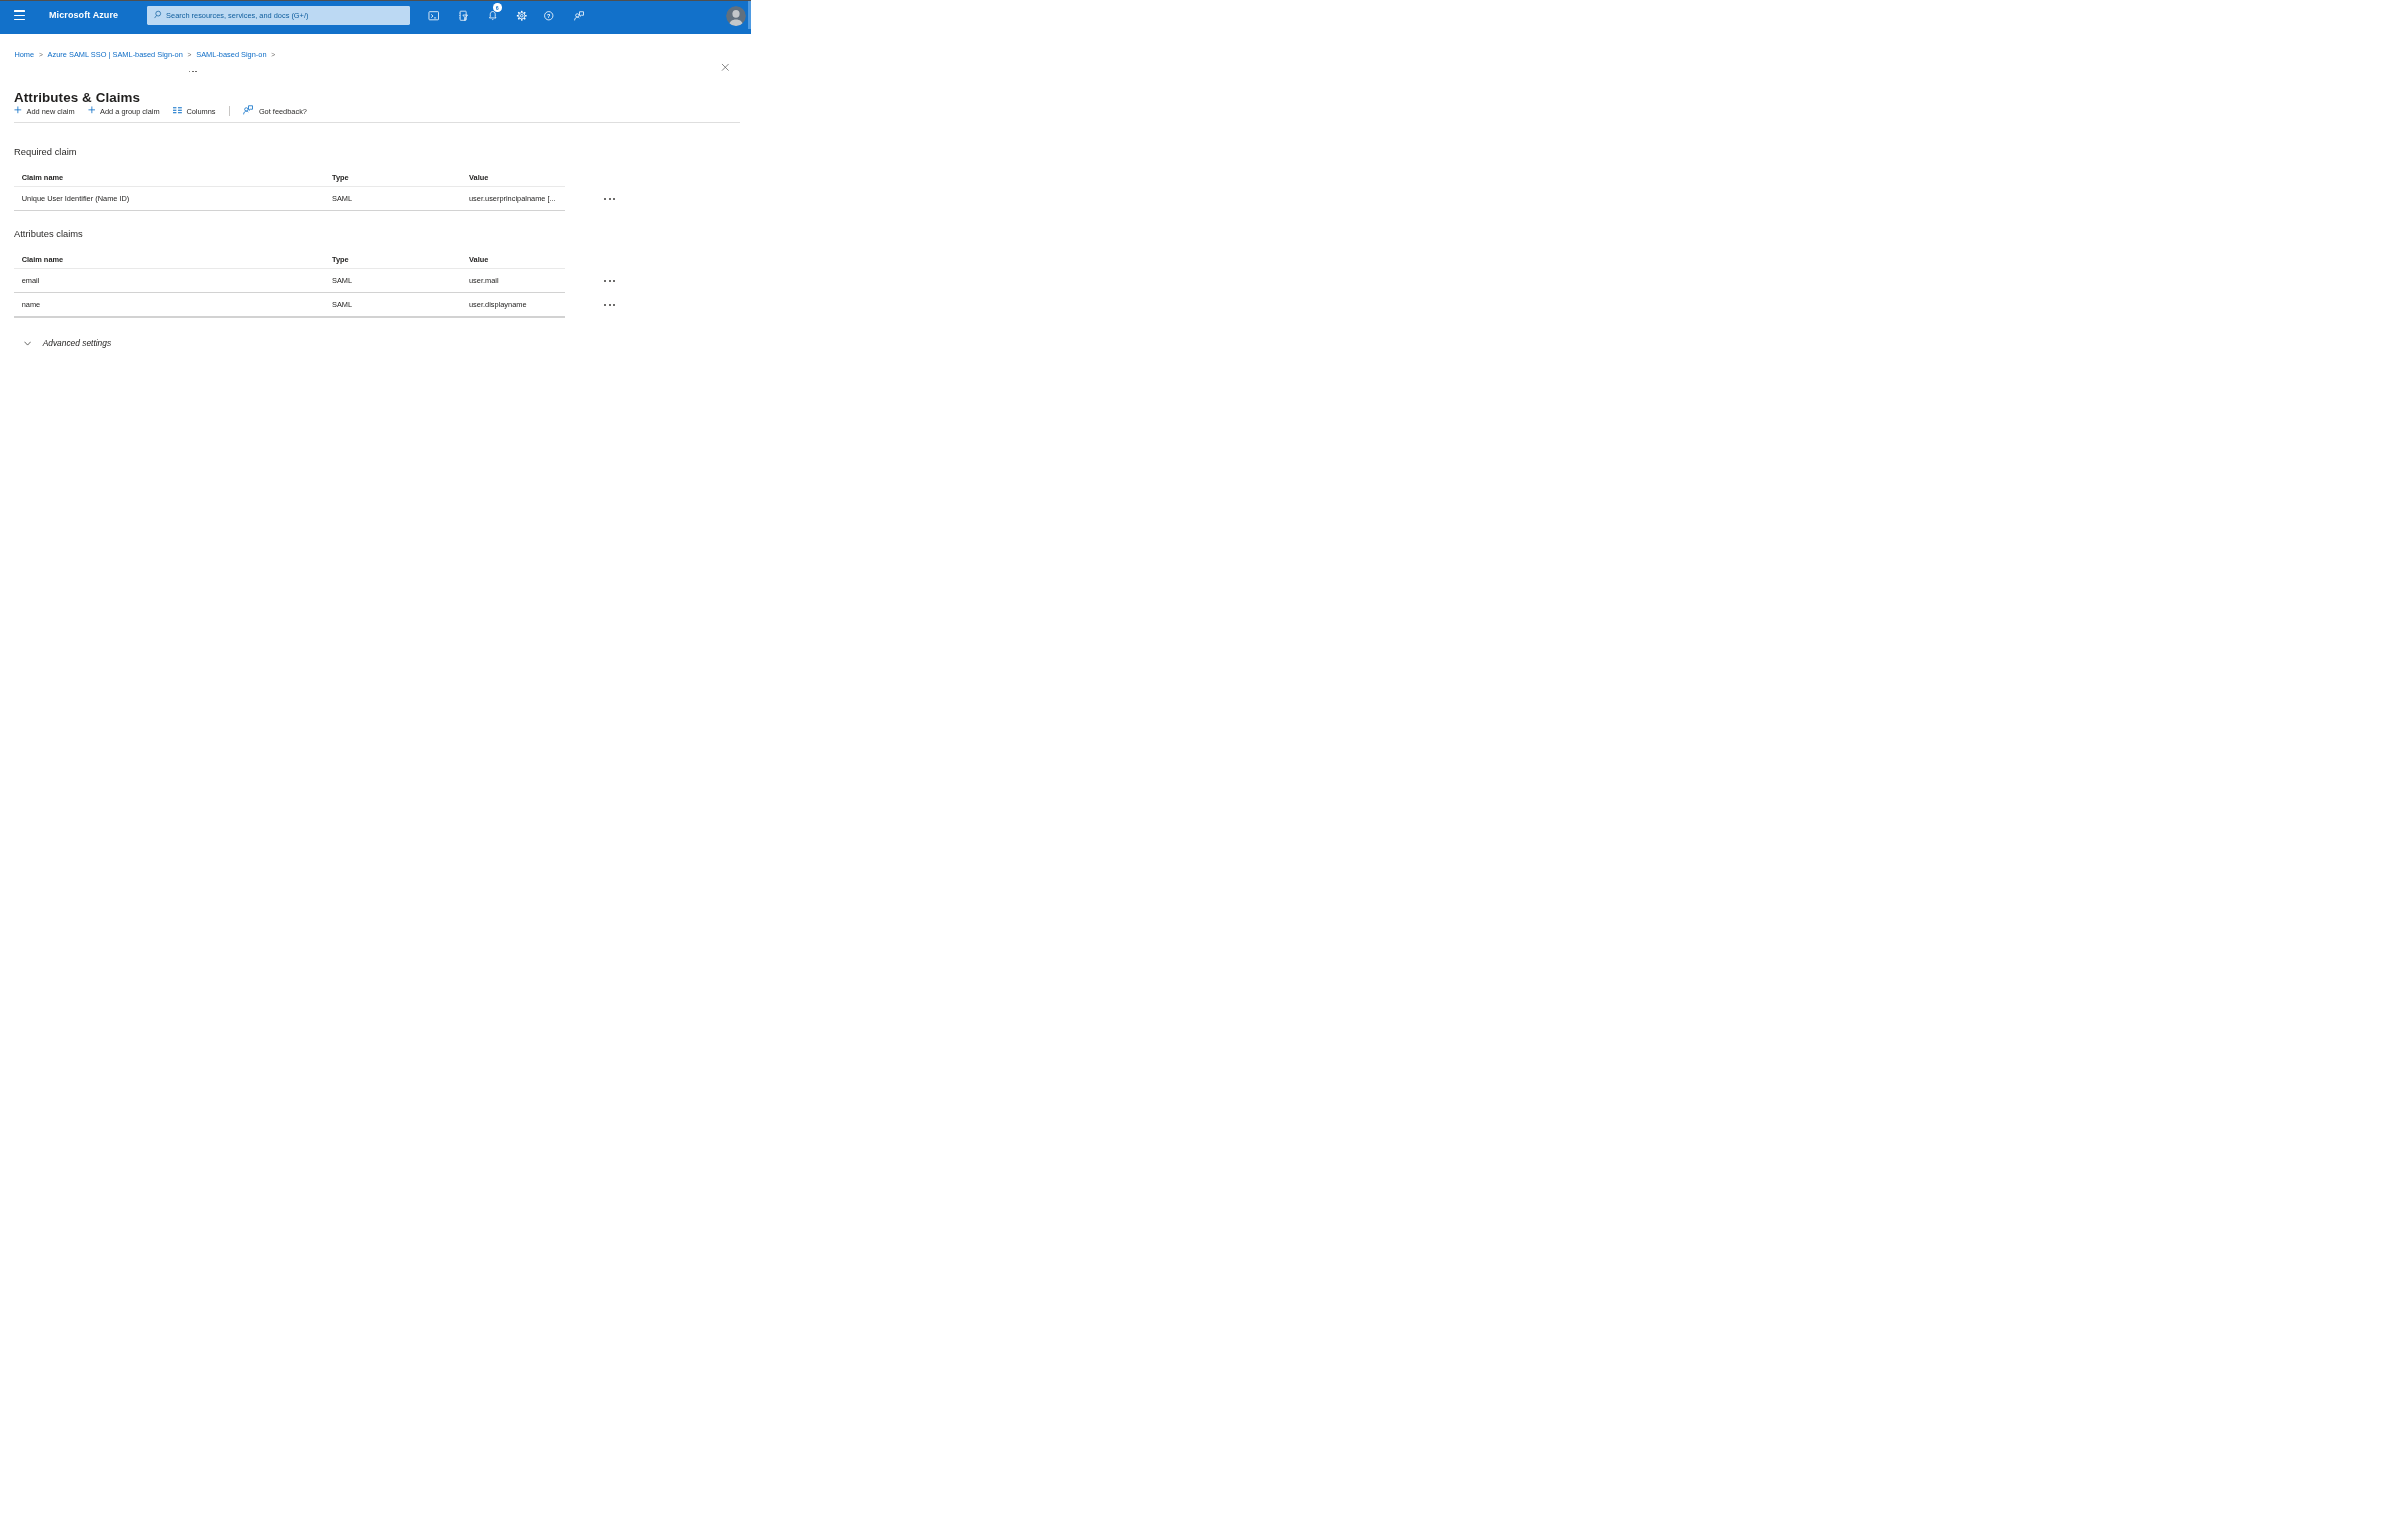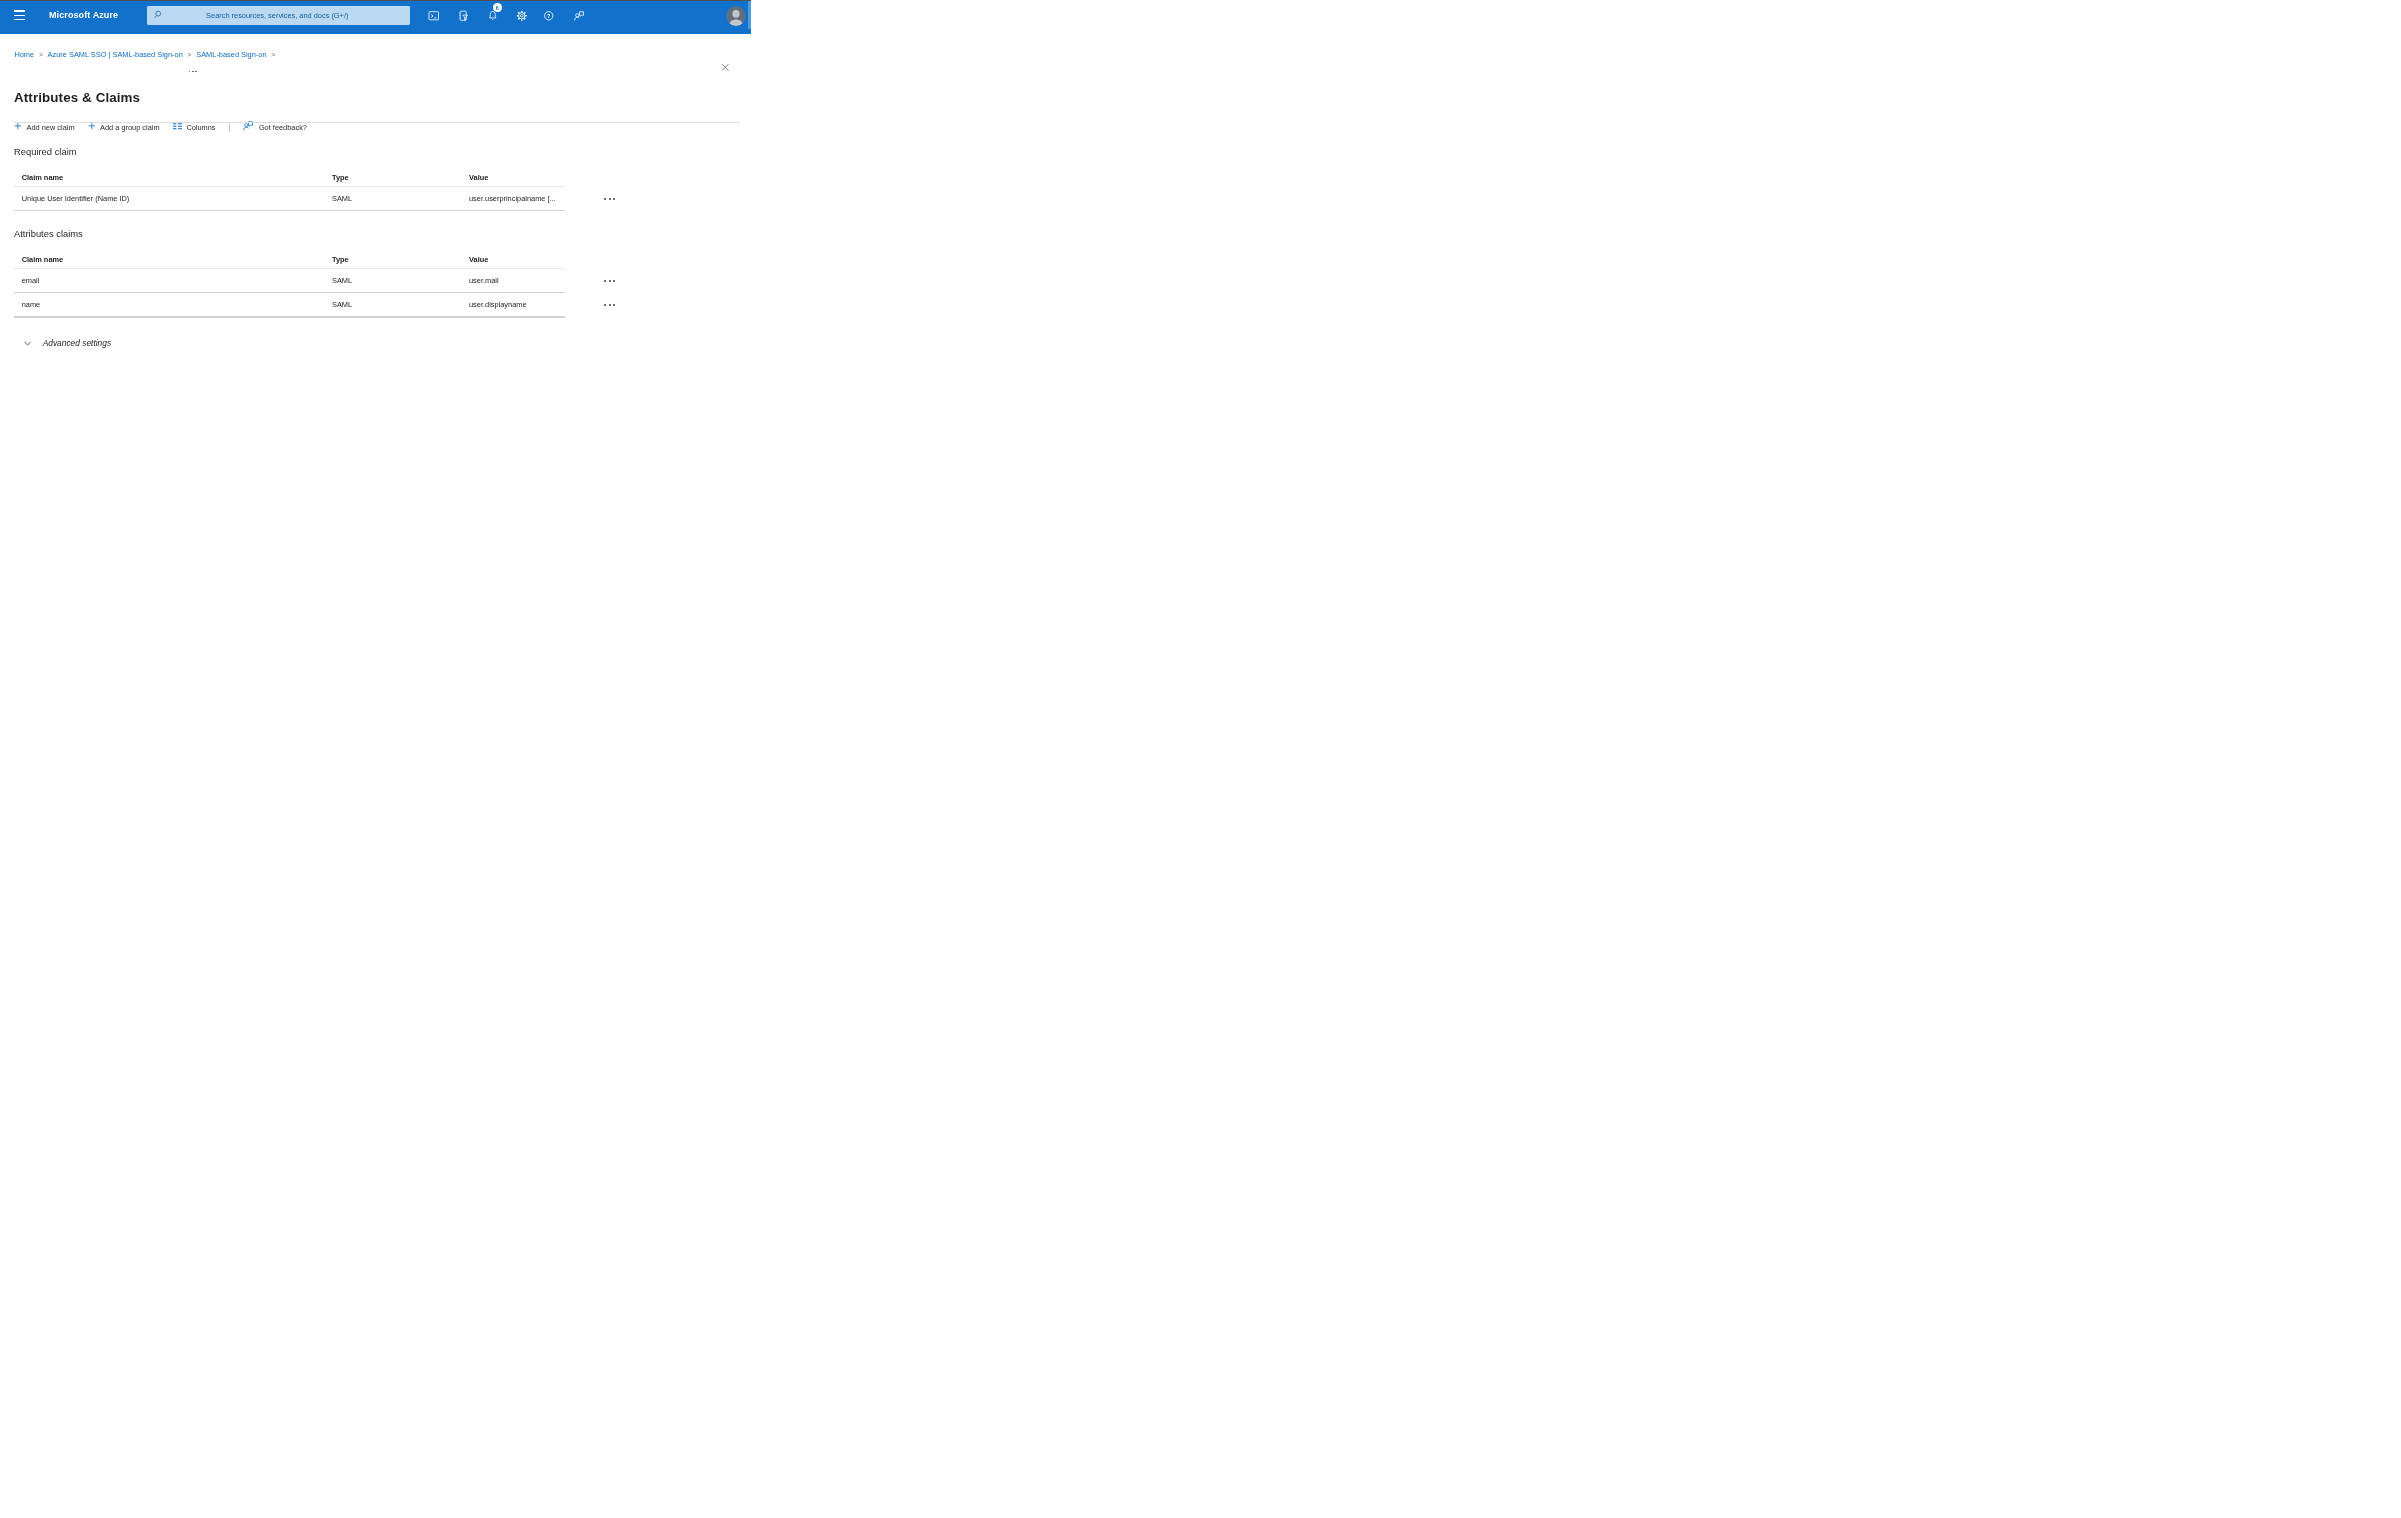--- a/index.html
+++ b/index.html
@@ -11,21 +11,21 @@
   .appbar { position:absolute; top:1.4px; left:0; right:0; height:33px; background:#1271ca; }
   .appbar-rightstrip { position:absolute; right:0; top:0; width:2.9px; height:28px; background:#4f9be2; }
 
   .hamburger { position:absolute; left:14px; top:9px; width:11px; height:10px; display:flex; flex-direction:column; justify-content:space-between; cursor:pointer; }
   .hamburger span { display:block; height:1.2px; background:#fff; border-radius:0.5px; }
 
   .brand { position:absolute; left:49px; top:0; height:28px; display:flex; align-items:center; color:#fff; font-size:9px; font-weight:700; letter-spacing:0.1px; cursor:pointer; }
 
   .searchbox { position:absolute; left:147px; top:4.3px; width:263px; height:19px; background:#bcd9f3; border-radius:1.4px; display:flex; align-items:center; padding:0 5.8px; gap:4.3px; }
   .searchbox svg { flex:0 0 auto; }
-  .searchbox input { flex:1; border:none; outline:none; background:transparent; font-family:"Liberation Sans", sans-serif; font-size:7.4px; color:#0d5c9c;margin-left:40px; }
+  .searchbox input { flex:1; border:none; outline:none; background:transparent; font-family:"Liberation Sans", sans-serif; font-size:7.4px; color:#0d5c9c; }
   .searchbox input::placeholder { color:#0d5c9c; opacity:1; }
 
   .hicon { position:absolute; top:4.8px; width:19px; height:19px; display:flex; align-items:center; justify-content:center; cursor:pointer; }
   .hicon svg { display:block; }
   .badge { position:absolute; left:493px; top:1.9px; width:8.6px; height:8.6px; border-radius:50%; background:#fff; color:#1271ca; font-size:5.3px; font-weight:700; display:flex; align-items:center; justify-content:center; z-index:2; }
   .avatar { position:absolute; left:726px; top:4.3px; width:20px; height:20px; border-radius:50%; overflow:hidden; cursor:pointer; }
 
   
   .breadcrumb { position:absolute; left:14.4px; top:38px; display:flex; align-items:center; font-size:7.4px; white-space:nowrap;margin-top:12px; }
   .crumb { color:#0d6cc6; cursor:pointer; }
@@ -34,21 +34,21 @@
   .page-title { position:absolute; left:14px; top:57px; font-size:13.4px; font-weight:700; color:#201f1e; letter-spacing:0.1px;margin-top:33px; }
   .dots { display:flex; align-items:center; }
   .dots i { width:1.4px; height:1.4px; border-radius:50%; background:#5a5856; }
   .dots i + i { margin-left:1.9px; }
   .title-ellipsis { position:absolute; left:187px; top:69px; cursor:pointer; padding:1.9px; }
   .dots.lg i { width:2px; height:2px; background:#3b3a39; }
   .dots.lg i + i { margin-left:2.4px; }
   .close-btn { position:absolute; left:719px; top:61px; width:12.5px; height:12.5px; display:flex; align-items:center; justify-content:center; cursor:pointer; }
 
   
-  .toolbar { position:absolute; left:14px; top:102px; height:18px; display:flex; align-items:center; gap:13px; font-size:7.4px; color:#2b2a29;margin-top:16px; }
+  .toolbar { position:absolute; left:14px; top:102px; height:18px; display:flex; align-items:center; gap:13px; font-size:7.4px; color:#2b2a29; }
   .tb { display:flex; align-items:center; gap:4.8px; cursor:pointer; white-space:nowrap; }
   .tb-sep { width:0.5px; height:10.6px; background:#c8c6c4; }
   .toolbar-divider { position:absolute; left:14px; right:10.6px; top:122px; height:1.2px; background:#dedede; }
 
   
   .section-h { position:absolute; left:14px; font-size:9.4px; color:#2b2a29; }
   .sec-required { top:146px; }
   .sec-additional { top:228px; }
 
   .tbl { position:absolute; left:14px; width:551px; }

